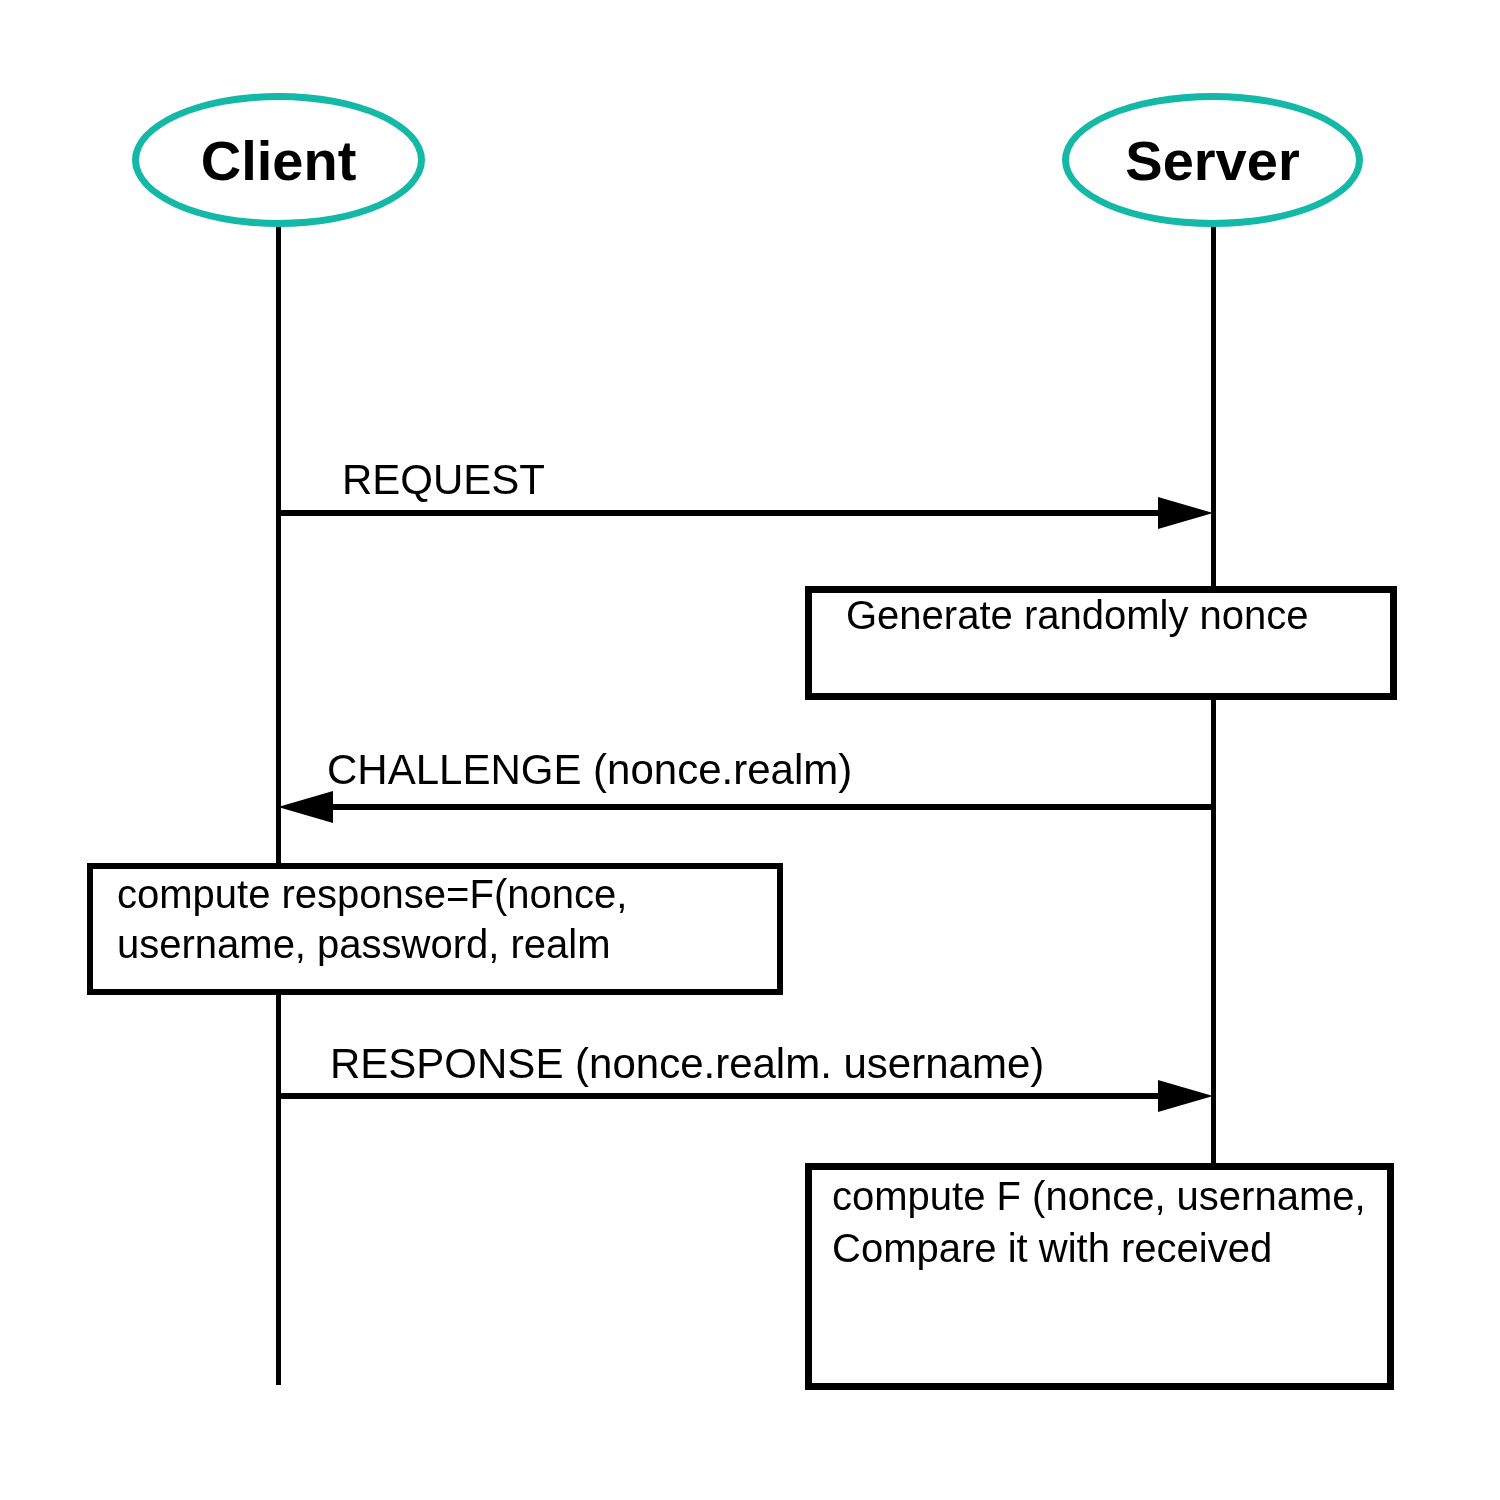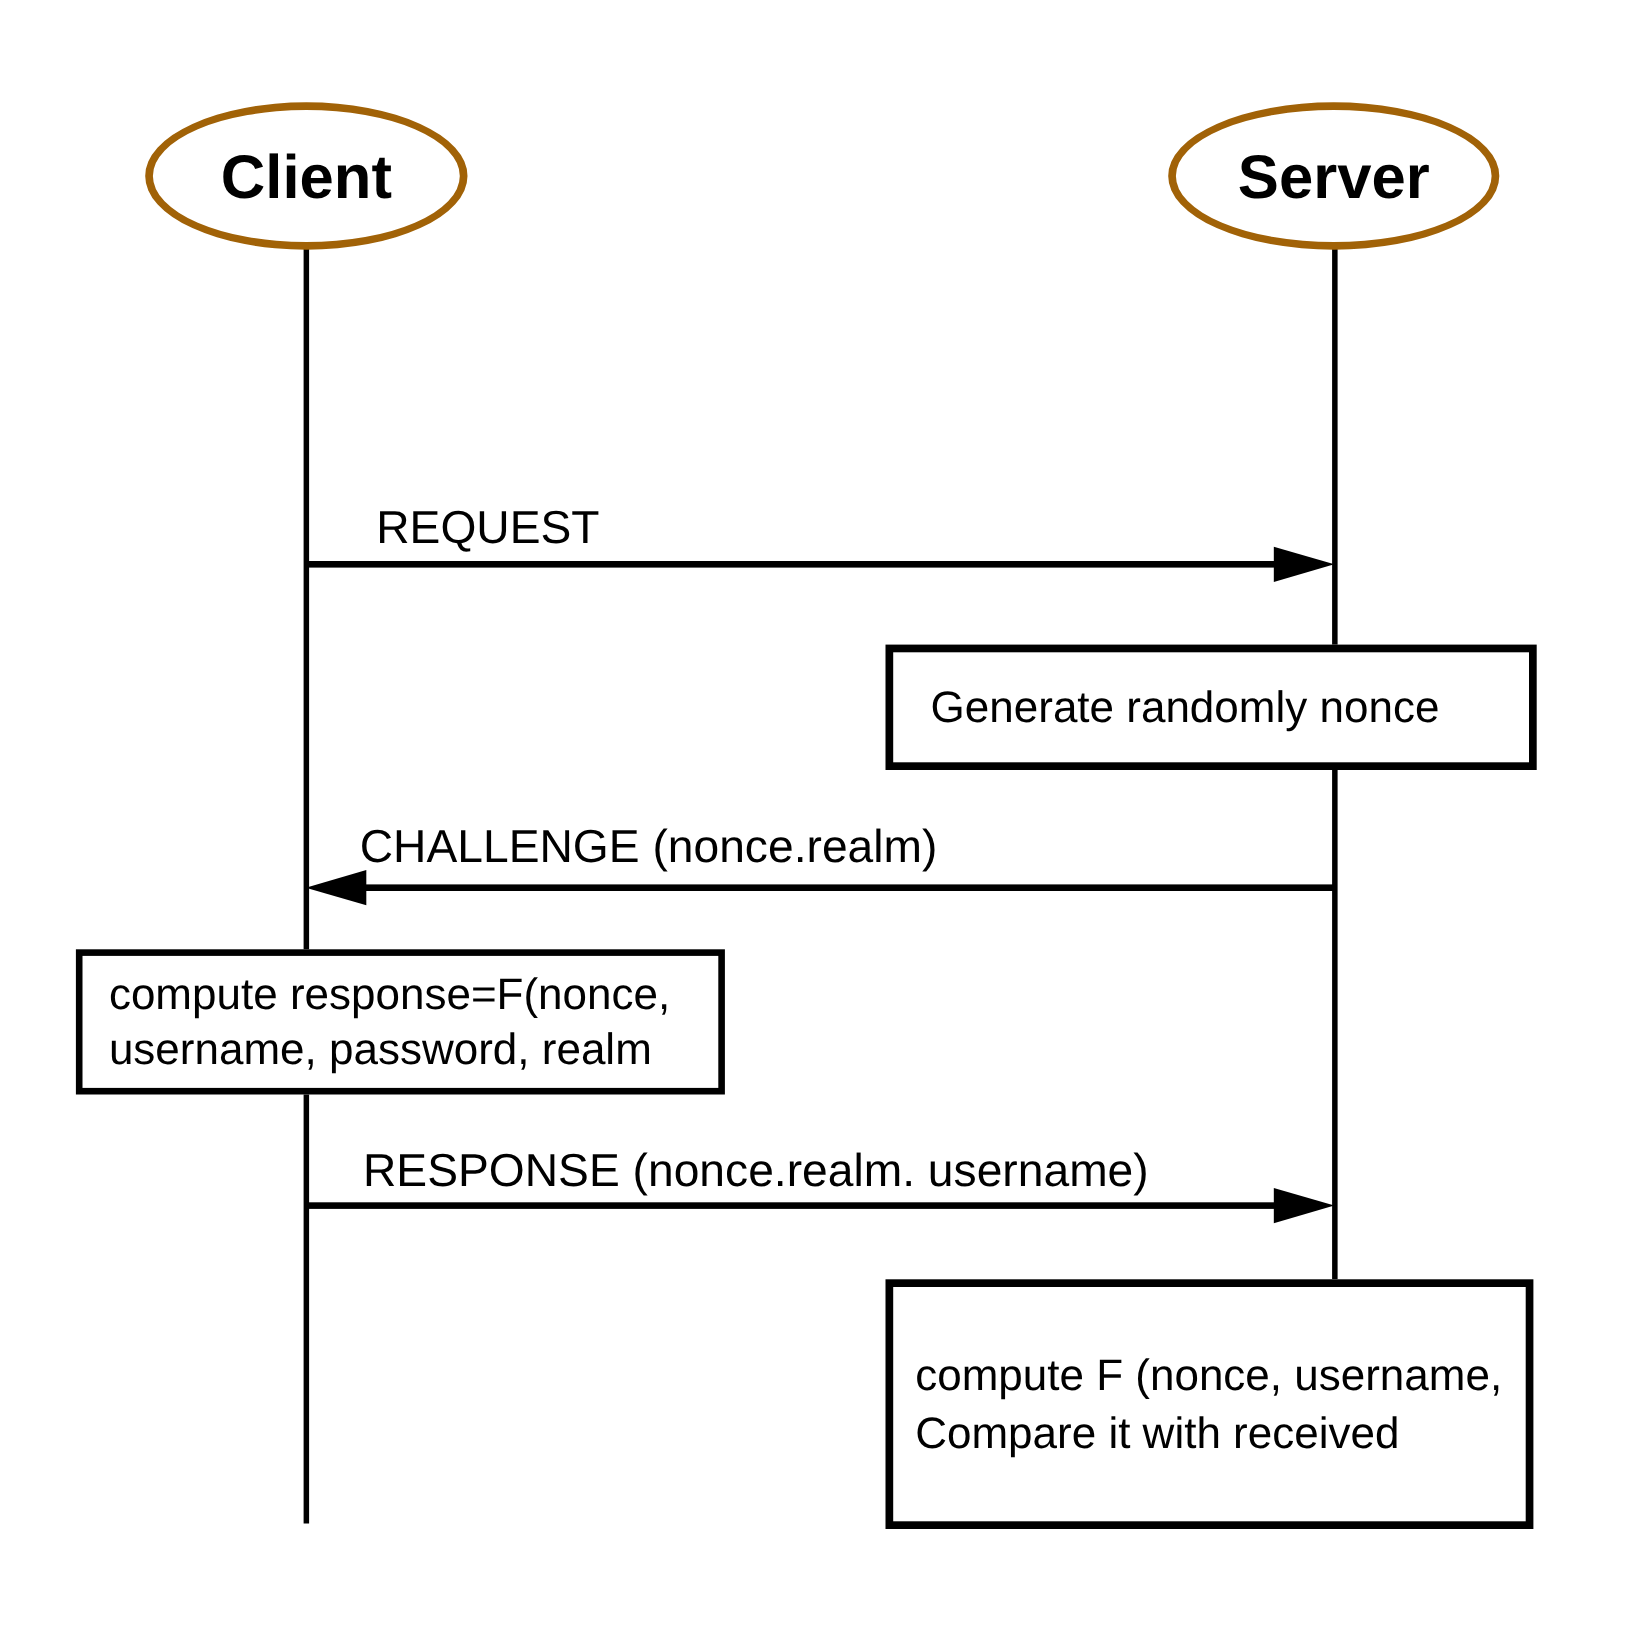--- a/index.html
+++ b/index.html
@@ -12,21 +12,21 @@
     width: 1500px;
     height: 1500px;
     background: #ffffff;
     font-family: "Liberation Sans", sans-serif;
     color: #000000;
     overflow: hidden;
   }
   .oval {
     position: absolute;
     box-sizing: border-box;
-    border: 7px solid #a16207;
+    border: 7px solid #14b8a6;
     border-radius: 50%;
     background: #ffffff;
     display: flex;
     align-items: center;
     justify-content: center;
     z-index: 4;
   }
   .oval span {
     font-size: 56px;
     font-weight: 700;
@@ -65,21 +65,20 @@
     font-size: 42px;
     white-space: nowrap;
     z-index: 3;
   }
   .note {
     position: absolute;
     box-sizing: border-box;
     background: #ffffff;
     display: flex;
     flex-direction: column;
-    justify-content: center;
     z-index: 2;
     font-size: 40px;
   }
   .note .line {
     white-space: nowrap;
   }
 </style>
 </head>
 <body>
 
@@ -100,21 +99,21 @@
   <div class="arrowhead right" style="left:1158px; top:497px;"></div>
 
   <div class="note" style="left:805px; top:586px; width:592px; height:114px; border:7px solid #000000; padding:0 0 0 34px;">
     <div class="line">Generate randomly nonce</div>
   </div>
 
   <div class="msg-label" style="left:327px; top:746px;">CHALLENGE (nonce.realm)</div>
   <div class="msg-line" style="left:330px; top:804px; width:883px;"></div>
   <div class="arrowhead left" style="left:278px; top:791px;"></div>
 
-  <div class="note" style="left:69px; top:863px; width:590px; height:132px; border:6px solid #000000; padding:0 10px 0 24px; line-height:50px;">
+  <div class="note" style="left:87px; top:863px; width:696px; height:132px; border:6px solid #000000; padding:0 10px 0 24px; line-height:50px;">
     <div class="line">compute response=F(nonce,</div>
     <div class="line">username, password, realm</div>
   </div>
 
   <div class="msg-label" style="left:330px; top:1040px;">RESPONSE (nonce.realm. username)</div>
   <div class="msg-line" style="left:278px; top:1093px; width:890px;"></div>
   <div class="arrowhead right" style="left:1158px; top:1080px;"></div>
 
   <div class="note" style="left:805px; top:1163px; width:589px; height:227px; border:7px solid #000000; padding:0 10px 0 20px; line-height:52px;">
     <div class="line">compute F (nonce, username,</div>

